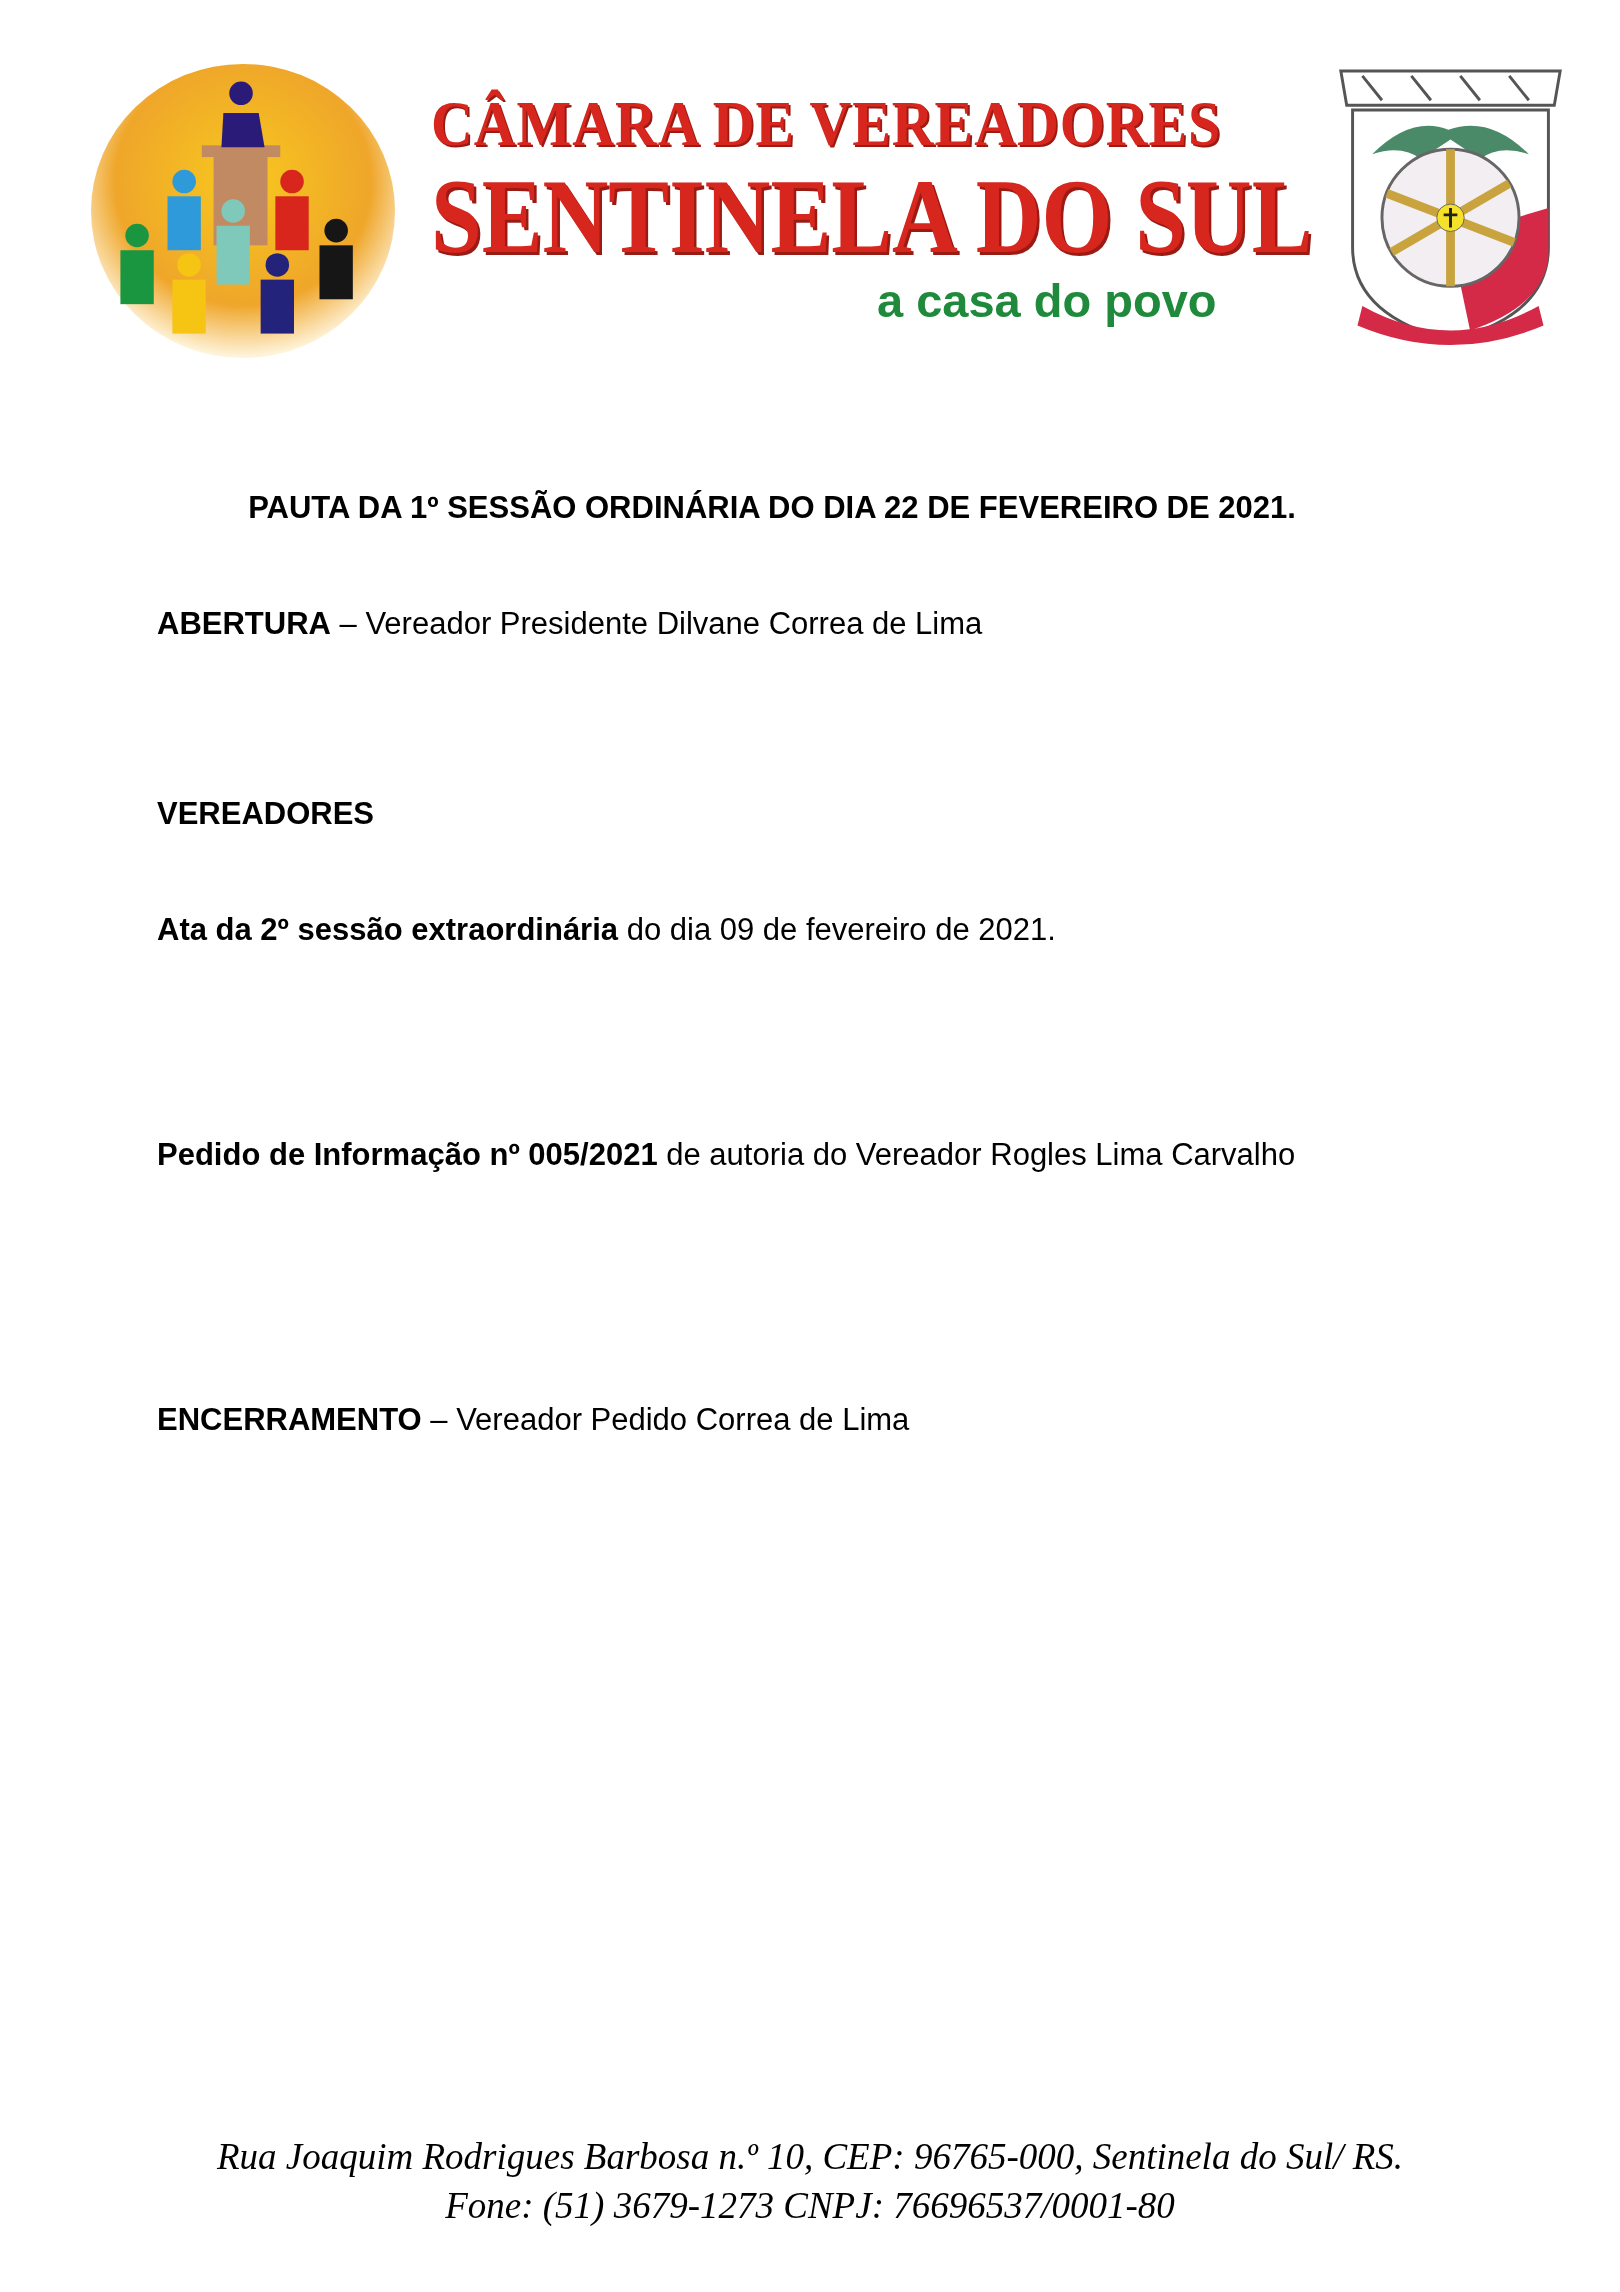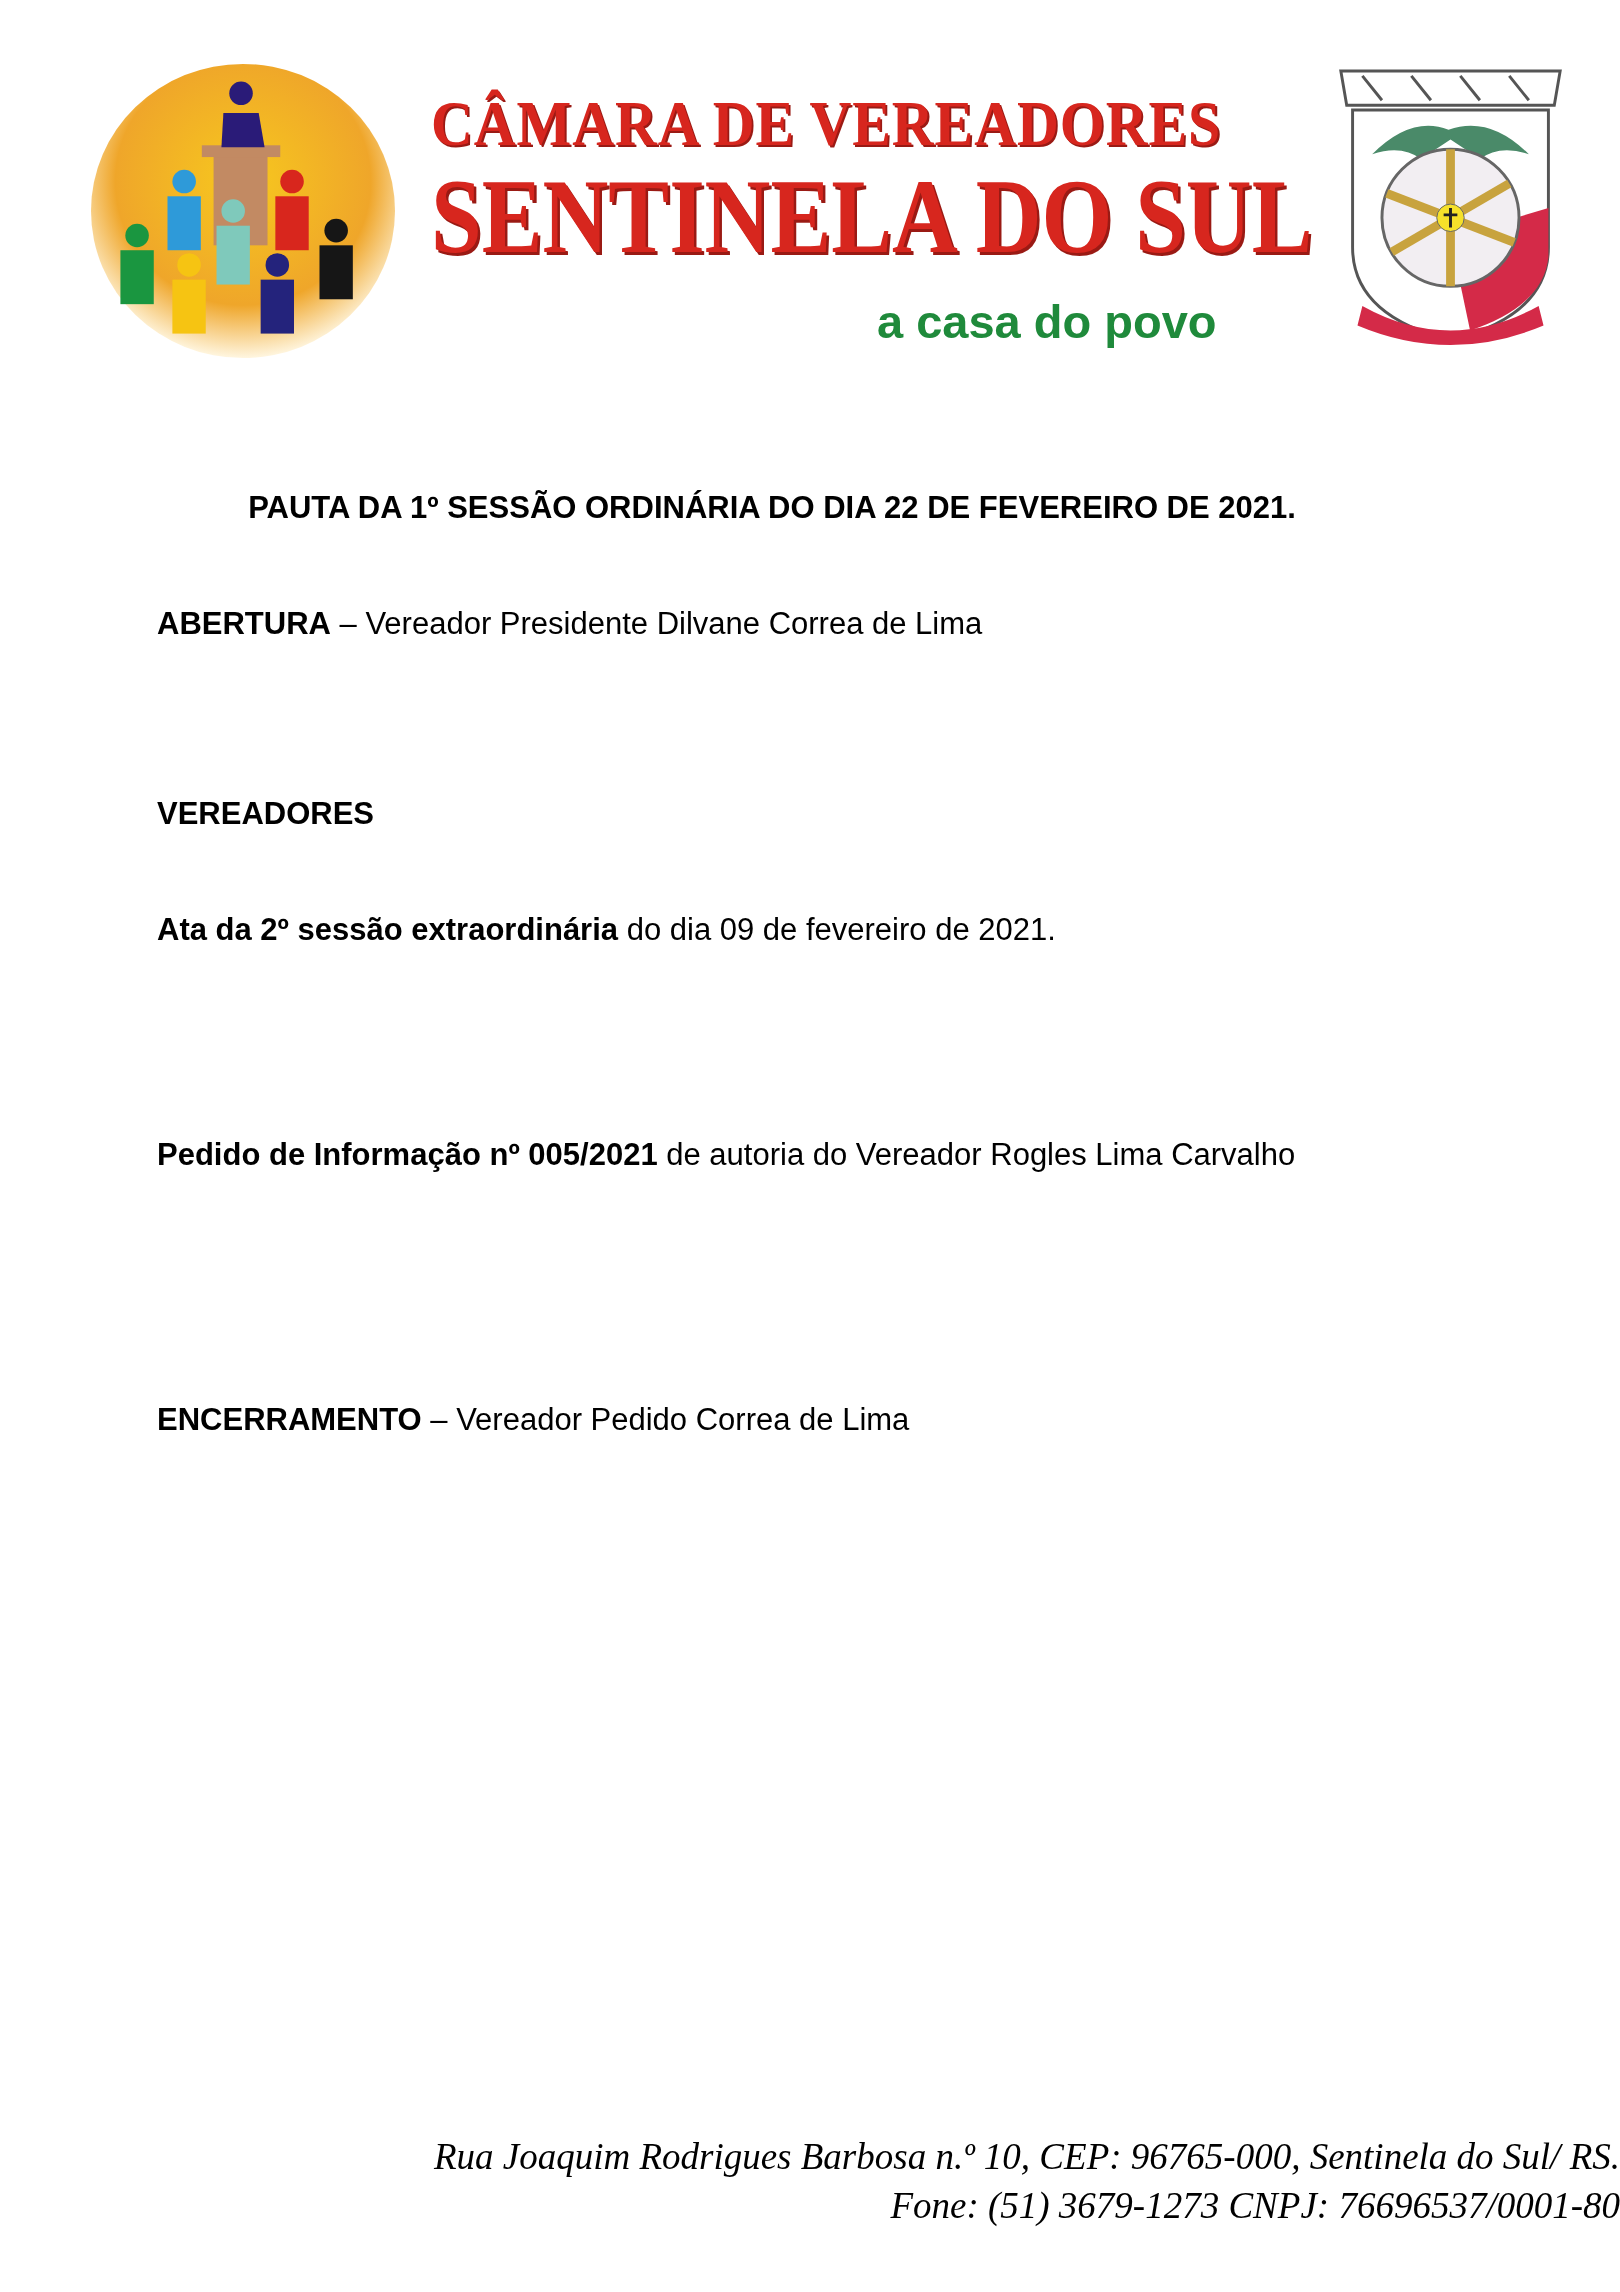--- a/index.html
+++ b/index.html
@@ -3,27 +3,27 @@
 <meta charset="utf-8">
 <style>
   html, body { margin:0; padding:0; background:#ffffff; }
   body { width:1620px; height:2293px; position:relative; overflow:hidden; font-family:"Liberation Sans", sans-serif; color:#000; }
   .abs { position:absolute; }
   
   .logo-left { left:86px; top:59px; width:314px; height:304px; }
   .title-block { left:431px; top:93px; width:863px; }
   .hdr-line1 { font-family:"Liberation Serif", serif; font-weight:bold; color:#d7261e; font-size:63px; letter-spacing:1px; line-height:1; transform:scaleX(0.92); transform-origin:left; white-space:nowrap; text-shadow:2px 2px 0 #9a1a14; }
   .hdr-line2 { font-family:"Liberation Serif", serif; font-weight:bold; color:#d7261e; font-size:106px; line-height:1; margin-top:7.8px; transform:scaleX(0.86); transform-origin:left; white-space:nowrap; text-shadow:2.9px 2.9px 0 #9a1a14; }
-  .hdr-line3 { font-family:"Liberation Sans", sans-serif; font-weight:bold; color:#1f8a3b; font-size:47px; line-height:1; margin-top:28px; margin-left:446px; white-space:nowrap; }
+  .hdr-line3 { font-family:"Liberation Sans", sans-serif; font-weight:bold; color:#1f8a3b; font-size:47px; line-height:1; margin-top:7px; margin-left:446px; white-space:nowrap; }
   .crest { left:1333px; top:61px; width:235px; height:294px; }
 
   .doc-title { left:0; width:1544px; top:490px; text-align:center; font-weight:bold; font-size:31px; }
   .para { left:157px; font-size:31px; white-space:nowrap; }
   .para b { font-weight:bold; }
-  .footer { left:0; width:1620px; text-align:right; font-family:"Liberation Serif", serif; font-style:italic; font-size:37px; white-space:nowrap; }
+  .footer { left:0; width:1620px; text-align:center; font-family:"Liberation Serif", serif; font-style:italic; font-size:37px; white-space:nowrap; }
 </style>
 </head>
 <body>
 
 <div class="abs logo-left">
   <svg width="314" height="304" viewBox="0 0 320 310">
     <defs>
       <radialGradient id="g1" cx="50%" cy="40%" r="60%">
         <stop offset="0%" stop-color="#f7c81e"></stop>
         <stop offset="70%" stop-color="#efa62a"></stop>

